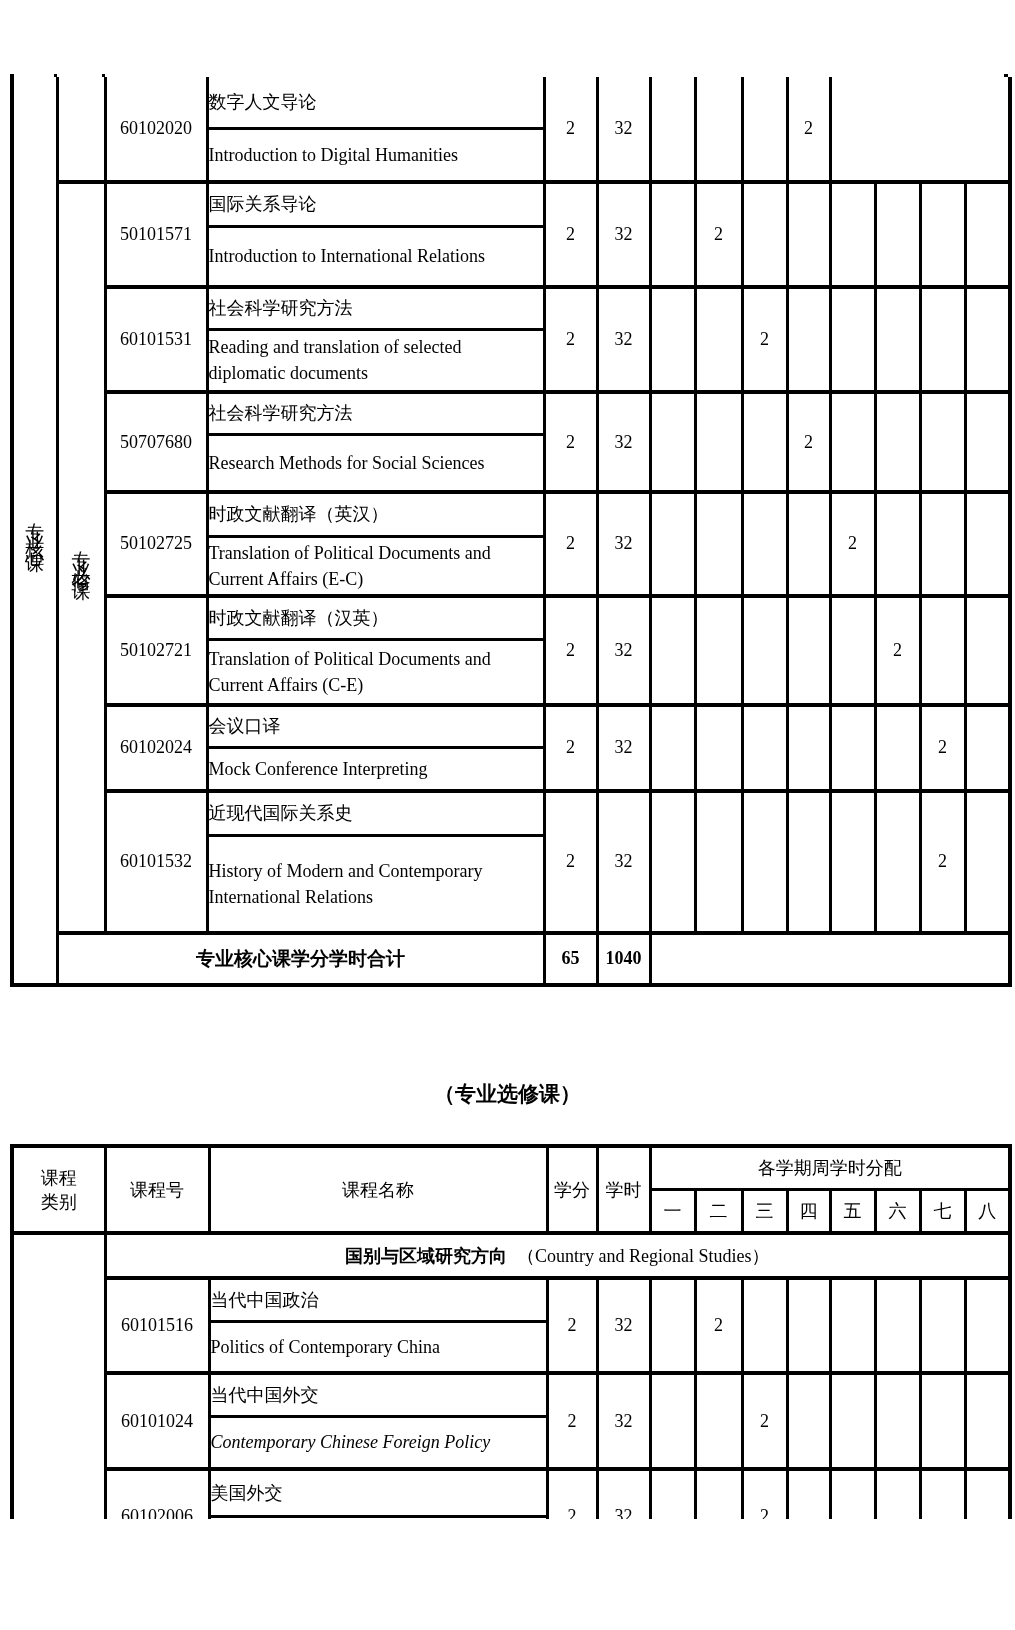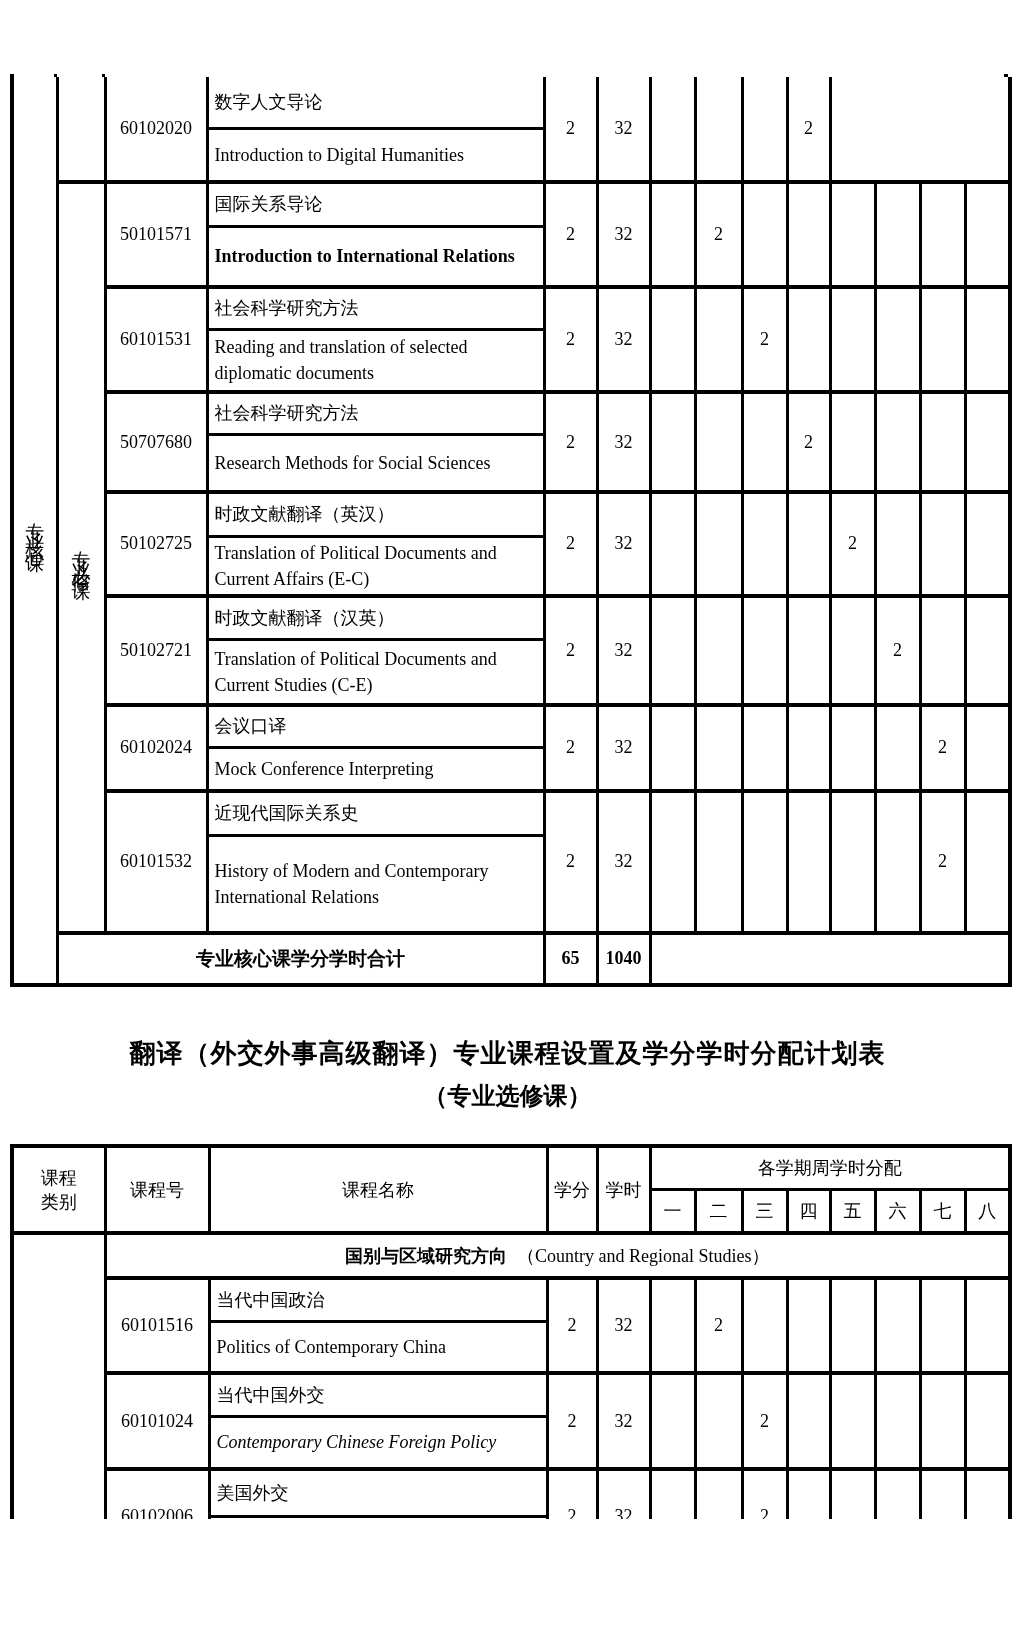--- a/index.html
+++ b/index.html
@@ -6,37 +6,37 @@
   #page{position:relative;width:1015px;height:1630px;background:#ffffff;color:#000;
         font-family:"Liberation Serif","DejaVu Serif",serif;overflow:hidden;}
   table{border-collapse:collapse;table-layout:fixed;background:#fff;}
   td{border:3px solid #000;padding:0;overflow:hidden;font-size:18px;vertical-align:middle;}
   td span{display:inline-block;}
   .bb{border-bottom-width:4px;}
   .no-top{border-top:0 !important;}
   .thickL{border-left-width:4px;}
   .thickR{border-right-width:4px;}
   .thickT{border-top-width:4px;}
-  td.name{text-align:left;padding:2px 4px 2px 6px;line-height:26px;}
+  td.name{text-align:left;padding:2px 4px 2px 0;line-height:26px;}
   td.num,td.code{text-align:center;}
   td.hd{text-align:center;font-size:18px;}
   td.vcell{text-align:center;}
   .vtext{writing-mode:vertical-rl;text-orientation:upright;letter-spacing:8px;font-size:19px;}
   .w2{width:40px;line-height:24px;}
   td.filler{border-top:0;background:#fff;}
   .total-label{font-weight:bold;font-size:19px;}
   td.total{text-align:center;font-weight:bold;}
   .sec-cn{font-weight:bold;}
   .sec-en{font-weight:normal;margin-left:10px;}
   .t1wrap{position:absolute;left:10px;top:77px;}
   .t2wrap{position:absolute;left:10px;top:1144px;height:375px;overflow:hidden;}
   .title1{position:absolute;top:1036px;left:0;width:100%;text-align:center;
           font-weight:bold;font-size:26px;letter-spacing:1px;}
   .title2{position:absolute;top:1080px;left:0;width:100%;text-align:center;
-          font-weight:bold;font-size:24px;}
+          font-weight:bold;font-size:21px;}
   .stub{position:absolute;top:74px;width:3px;height:4px;background:#000;}
 </style>
 </head>
 <body>
 
 <div id="page">
 
   <div class="stub" style="left:10px;width:4px;"></div>
   <div class="stub" style="left:54px;"></div>
   <div class="stub" style="left:102px;"></div>
@@ -85,21 +85,21 @@
             <td class="num bb" rowspan="2"><span>32</span></td>
             <td class="num bb" rowspan="2"><span></span></td>
             <td class="num bb" rowspan="2"><span>2</span></td>
             <td class="num bb" rowspan="2"><span></span></td>
             <td class="num bb" rowspan="2"><span></span></td>
             <td class="num bb" rowspan="2"><span></span></td>
             <td class="num bb" rowspan="2"><span></span></td>
             <td class="num bb" rowspan="2"><span></span></td>
             <td class="num bb thickR" rowspan="2"><span></span></td>
           </tr>
-          <tr style="height: 61px; font-weight: bold;">
+          <tr style="height: 61px;">
             <td class="name bb"><span>Introduction to International Relations</span></td>
           </tr>
           <tr style="height: 42px;">
             <td class="code bb" rowspan="2"><span>60101531</span></td>
             <td class="name"><span>社会科学研究方法</span></td>
             <td class="num bb" rowspan="2"><span>2</span></td>
             <td class="num bb" rowspan="2"><span>32</span></td>
             <td class="num bb" rowspan="2"><span></span></td>
             <td class="num bb" rowspan="2"><span></span></td>
             <td class="num bb" rowspan="2"><span>2</span></td>
@@ -154,21 +154,21 @@
             <td class="num bb" rowspan="2"><span></span></td>
             <td class="num bb" rowspan="2"><span></span></td>
             <td class="num bb" rowspan="2"><span></span></td>
             <td class="num bb" rowspan="2"><span></span></td>
             <td class="num bb" rowspan="2"><span></span></td>
             <td class="num bb" rowspan="2"><span>2</span></td>
             <td class="num bb" rowspan="2"><span></span></td>
             <td class="num bb thickR" rowspan="2"><span></span></td>
           </tr>
           <tr style="height: 65px;">
-            <td class="name bb"><span>Translation of Political Documents and Current Studies (C-E)</span></td>
+            <td class="name bb"><span>Translation of Political Documents and Current Affairs (C-E)</span></td>
           </tr>
           <tr style="height: 43px;">
             <td class="code bb" rowspan="2"><span>60102024</span></td>
             <td class="name"><span>会议口译</span></td>
             <td class="num bb" rowspan="2"><span>2</span></td>
             <td class="num bb" rowspan="2"><span>32</span></td>
             <td class="num bb" rowspan="2"><span></span></td>
             <td class="num bb" rowspan="2"><span></span></td>
             <td class="num bb" rowspan="2"><span></span></td>
             <td class="num bb" rowspan="2"><span></span></td>
@@ -200,21 +200,20 @@
           <tr style="height: 52px;">
             <td class="total bb" colspan="3"><span class="total-label">专业核心课学分学时合计</span></td>
             <td class="total bb"><span>65</span></td>
             <td class="total bb"><span>1040</span></td>
             <td class="bb thickR" colspan="8"></td>
           </tr>
         </tbody>
     </table>
   </div>
 
-  <div class="title1">翻译（外交外事高级翻译）专业课程设置及学分学时分配计划表</div>
   <div class="title2">（专业选修课）</div>
 
   <div class="t2wrap">
     <table>
       <colgroup>
         <col style="width:93px">
           <col style="width:104px">
           <col style="width:338px">
         <col style="width:50px">
           <col style="width:53px">

